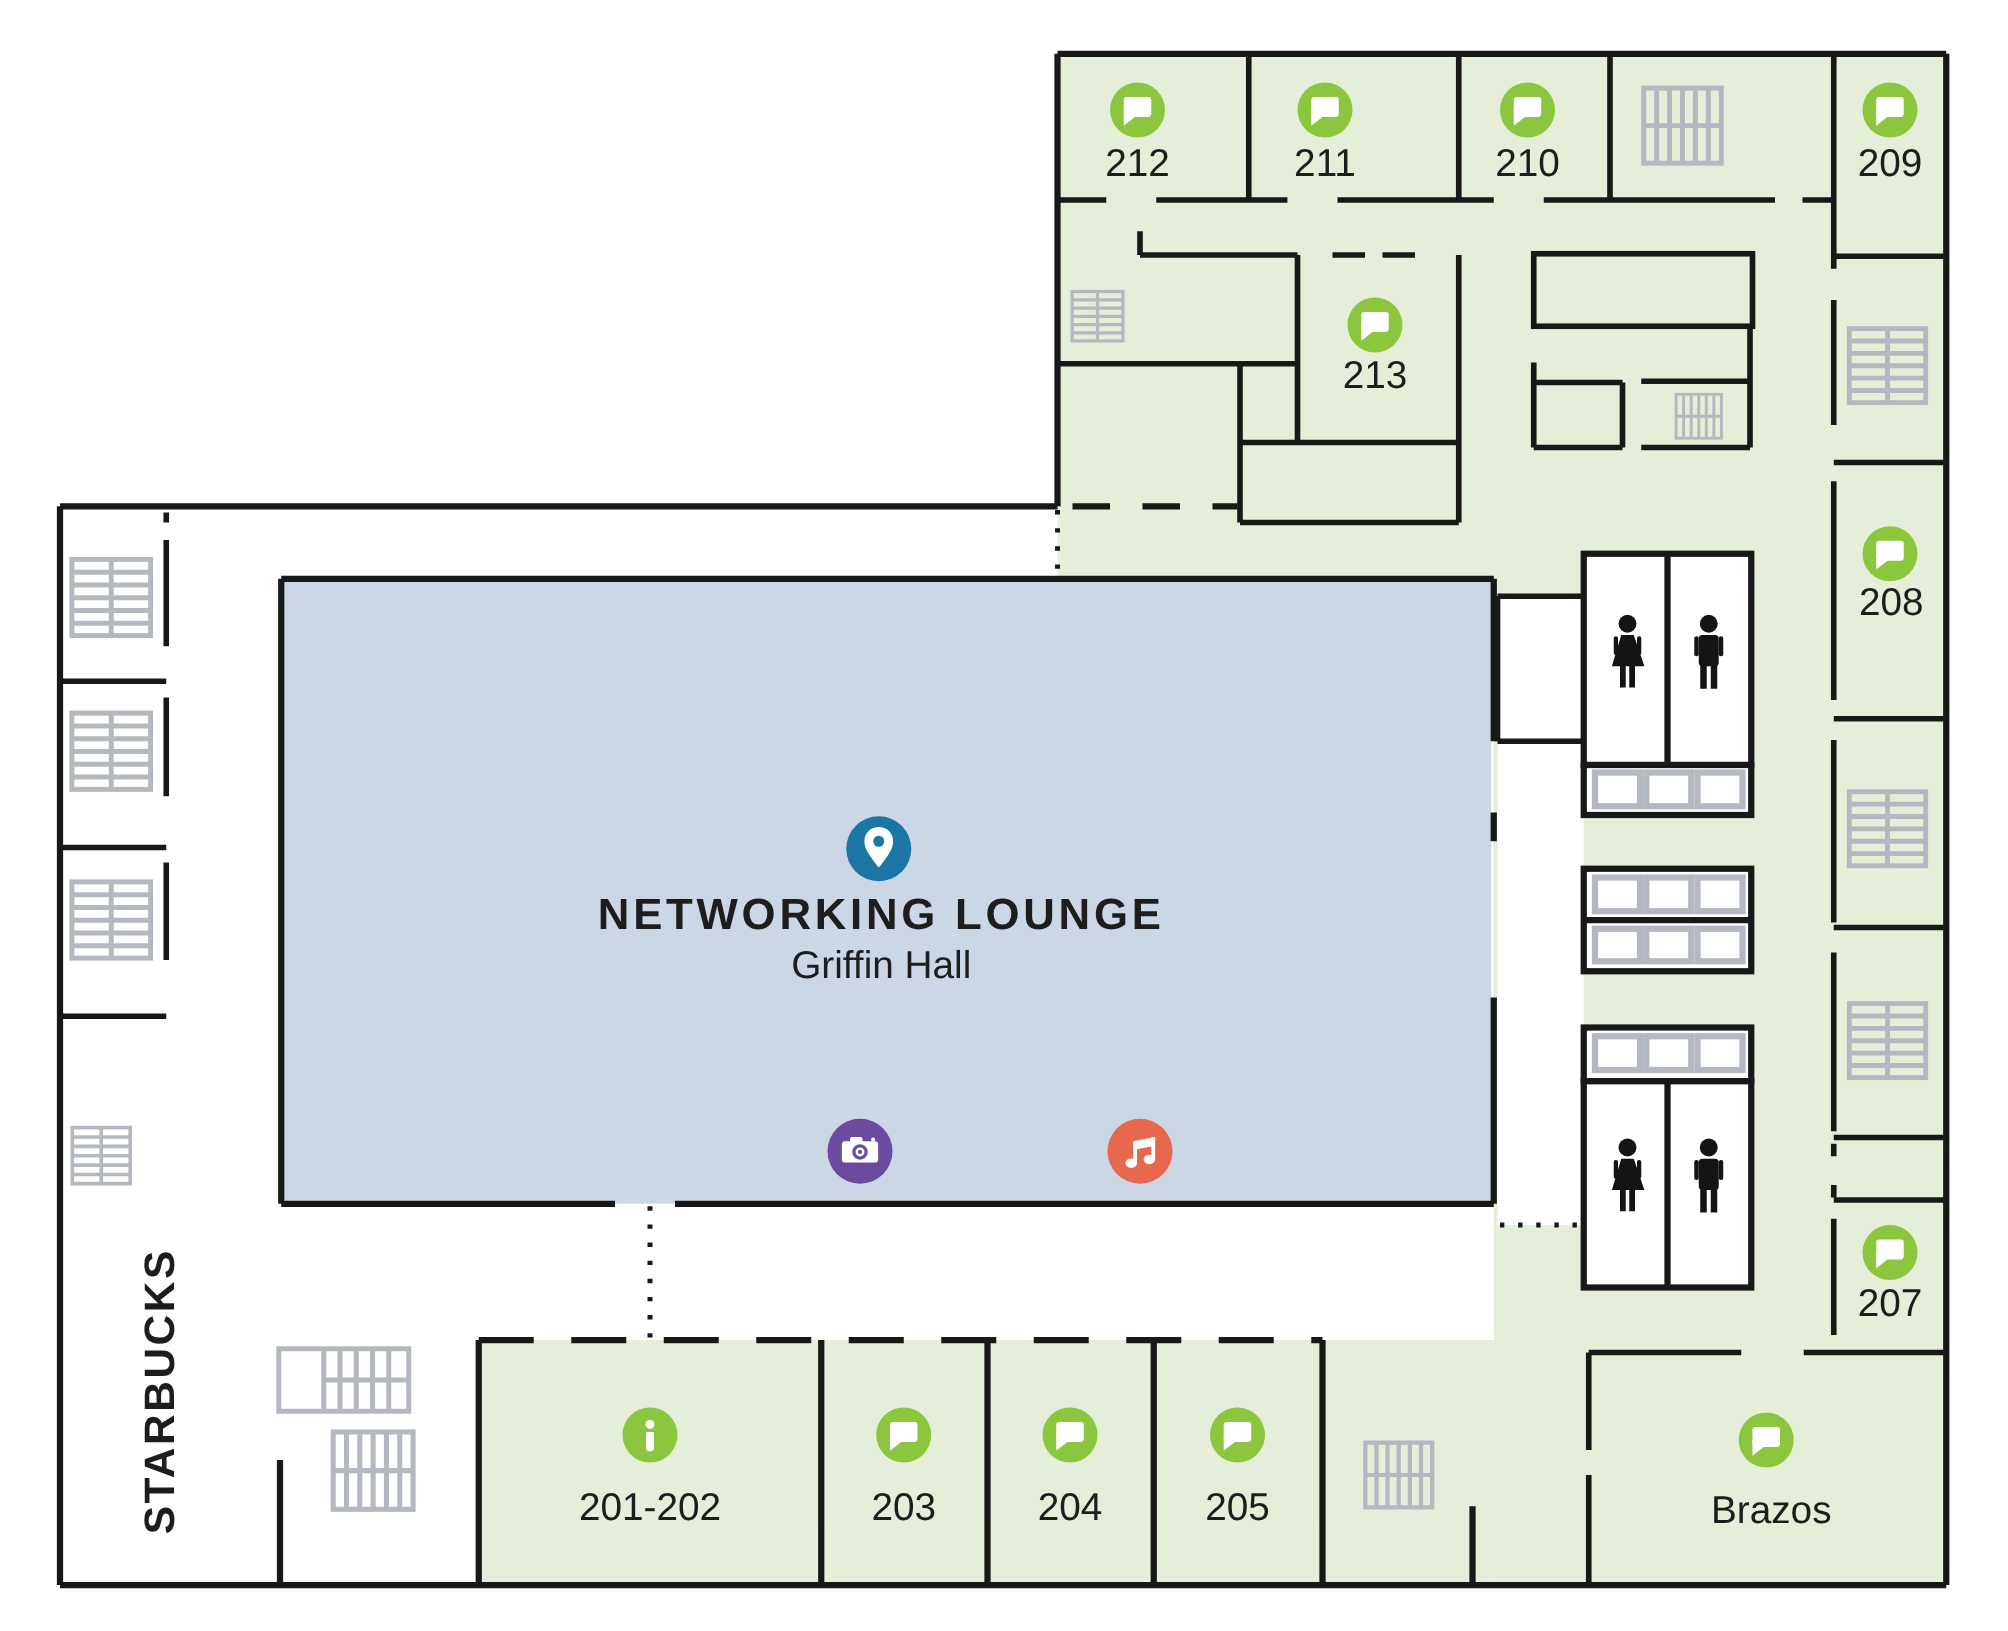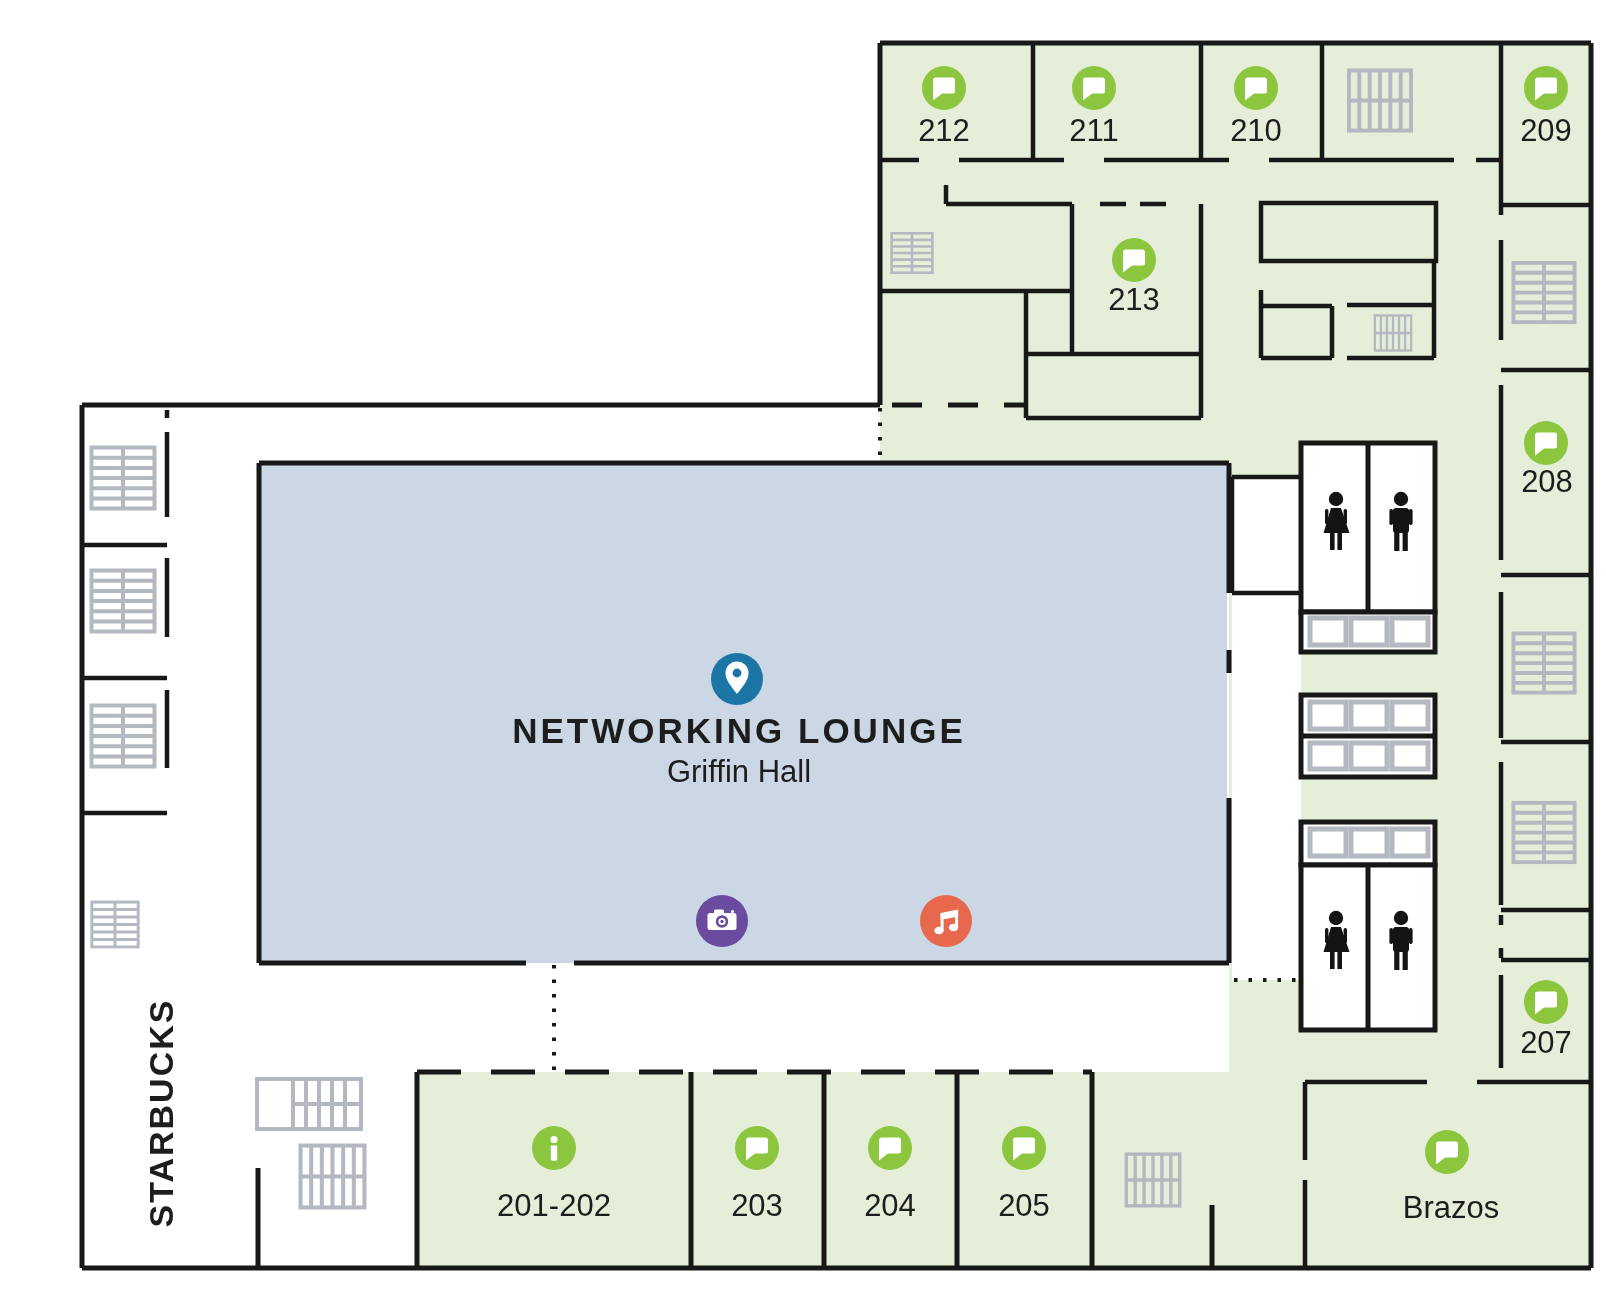--- a/index.html
+++ b/index.html
@@ -1,16 +1,16 @@
 <!DOCTYPE html>
 <html><head>
 <meta charset="utf-8">
 <style>
   html,body { margin:0; padding:0; background:#ffffff; }
-  .stage { position:relative; width:1306px; height:1305px; background:#ffffff; font-family:"Liberation Sans", sans-serif;padding-left:34px; }
+  .stage { position:relative; width:1306px; height:1305px; background:#ffffff; font-family:"Liberation Sans", sans-serif; }
   svg { display:block; }
   
   .w  { stroke:#181818; stroke-width:5; fill:none; stroke-linecap:butt; }
   .w4 { stroke:#181818; stroke-width:4.5; fill:none; stroke-linecap:butt; }
   .dashA { stroke-dasharray:44 30; }
   .dashB { stroke-dasharray:30 26; }
   .dashC { stroke-dasharray:26 14; }
   .dot { stroke:#181818; stroke-width:4; fill:none; stroke-dasharray:3.5 11; }
   
   .green { fill:#e4eed8; }

